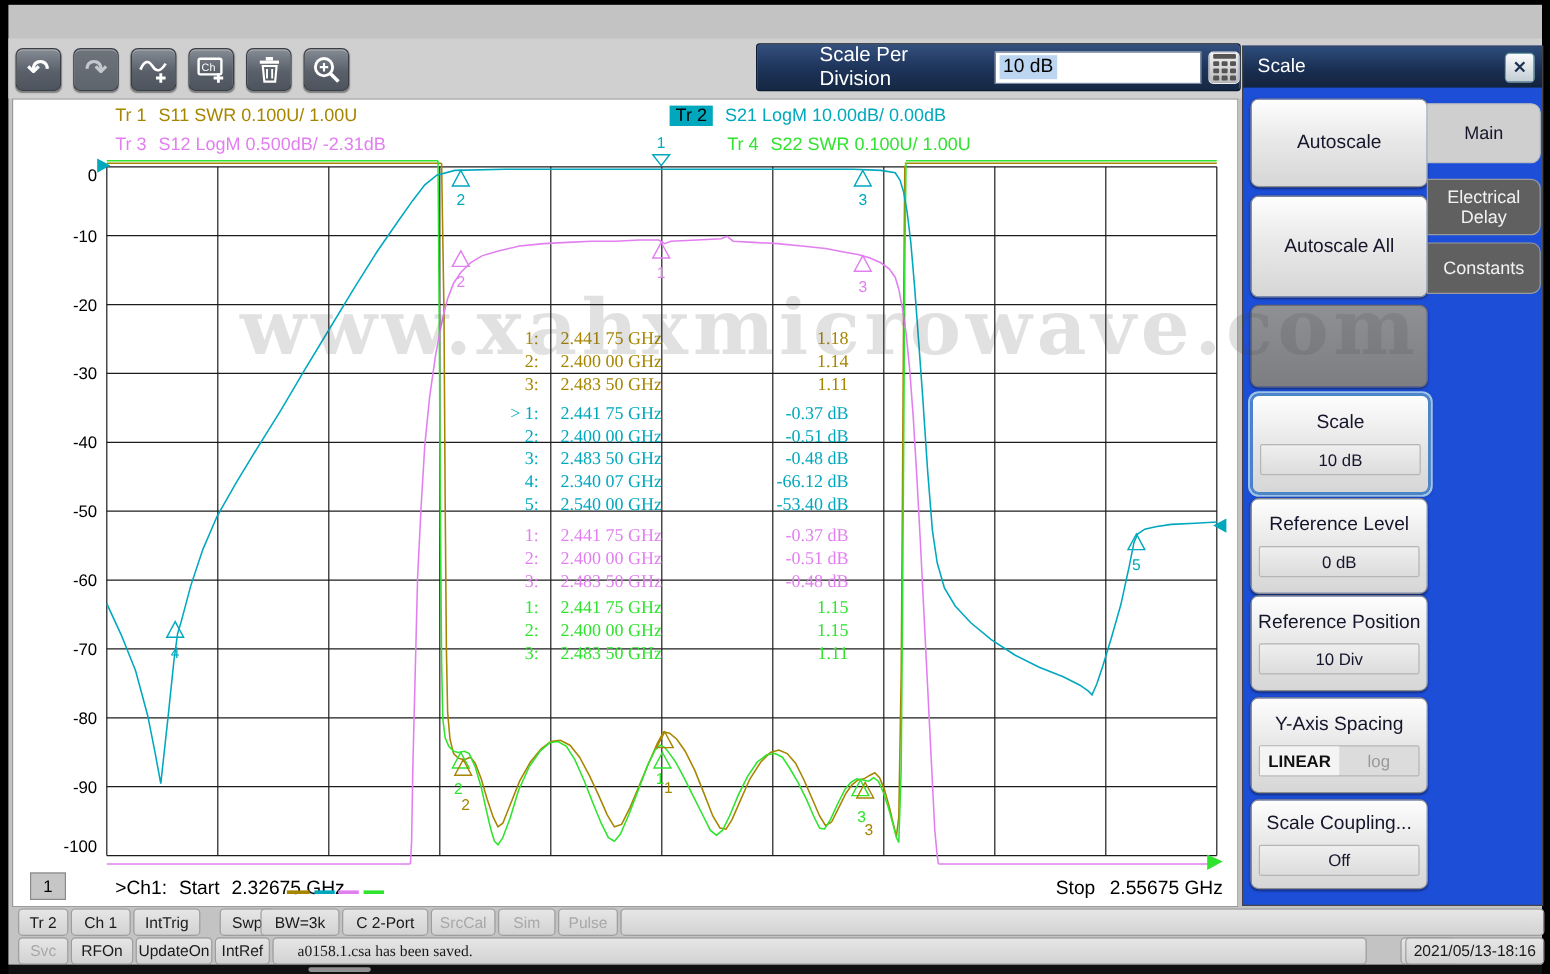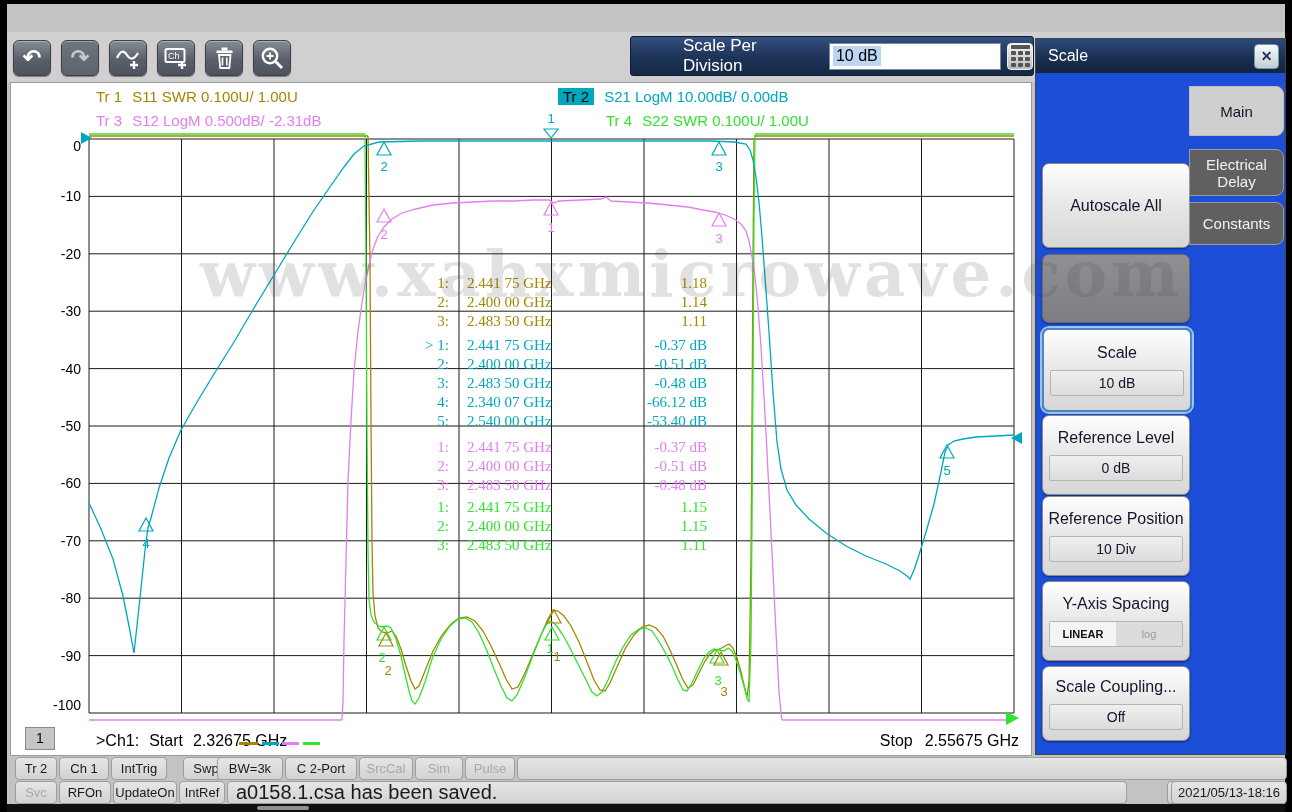--- a/index.html
+++ b/index.html
@@ -55,33 +55,33 @@
     color:#fff;font-size:16px;line-height:34px;padding-left:12px;box-sizing:border-box;}
   #panel-close{right:6px;top:5px;width:23px;height:23px;border-radius:4px;background:linear-gradient(#fafafa,#c2cdd4);
     border:1px solid #6f9aa8;color:#1a2f52;font-size:14px;font-weight:bold;text-align:center;line-height:22px;}
   .pbtn{position:absolute;left:6px;width:146px;border-radius:7px;border:1px solid #8c8c8c;
     background:linear-gradient(#fefefe,#e9e9e9 45%,#d6d6d6);box-shadow:0 1px 2px rgba(0,0,0,.45);
     color:#15152b;font-size:16px;display:flex;flex-direction:column;align-items:center;justify-content:center;text-align:center;}
   .pbtn .sub{width:132px;height:24px;margin-top:8px;background:linear-gradient(#efefef,#dcdcdc);border:1px solid #b5b5b5;
     border-radius:2px;font-size:14px;line-height:24px;}
   .pbtn.blank{background:linear-gradient(#8e9094,#7c7e82);border-color:#6a6a6a;}
   .pbtn.selected{border:2px solid #4a86c8;box-shadow:0 0 0 2px #9cc3e8,0 1px 3px rgba(0,0,0,.5);}
-  .tog{width:132px;height:24px;margin-top:8px;background:#dcdcdc;border:1px solid #b5b5b5;border-radius:2px;display:flex;font-size:11px;line-height:24px;}
+  .tog{width:132px;height:24px;margin-top:8px;background:#dcdcdc;border:1px solid #b5b5b5;border-radius:2px;display:flex;font-size:14px;line-height:24px;}
   .tog .on{flex:1;background:#f4f4f4;color:#111;font-weight:bold;}
   .tog .off{flex:1;color:#999;}
   .tab{position:absolute;left:153px;width:95px;border-radius:0 8px 8px 0;border:1px solid #9a9a9a;
     font-size:15px;display:flex;align-items:center;justify-content:center;text-align:center;box-sizing:border-box;}
   .tab.active{background:#cfcfcf;color:#15152b;border-color:#bdbdbd;}
   .tab.inactive{background:#606060;color:#f2f2f2;}
   
   .srow{position:absolute;left:0;width:1278px;height:24px;}
   .sbtn{position:absolute;top:1px;height:21px;border-radius:4px;border:1px solid #9e9e9e;background:linear-gradient(#e6e6e6,#d2d2d2);
     font-size:13px;color:#1a1a1a;text-align:center;line-height:21px;overflow:hidden;white-space:nowrap;}
   .sbtn.off{color:#a8a8a8;}
-  .sbtn.msg{text-align:left;padding-left:8px;font-size:20px;}
+  .sbtn.msg{text-align:left;padding-left:20px;font-size:13px;font-family:Liberation Serif, serif;}
   #bottomstrip{left:0;top:800px;width:1278px;height:8px;background:#101010;}
   #handle{left:250px;top:802px;width:52px;height:4px;background:#8f8f8f;border-radius:2px;}
 </style>
 </head>
 <body>
 
 <div id="frame">
 
 
   <div id="toolbar" class="abs">
@@ -257,20 +257,23 @@
       <span>Stop</span><span>2.55675 GHz</span>
     </div>
   </div>
 
   <div id="watermark" class="abs">www.xahxmicrowave.com</div>
 
   <div id="panel" class="abs">
     <div id="panel-header" class="abs">Scale</div>
     <div id="panel-close" class="abs">✕</div>
 
+    <div class="pbtn" style="top:43px;height:72px">
+      <span>Autoscale</span>
+    </div>
     <div class="pbtn" style="top:124px;height:83px">
       <span>Autoscale All</span>
     </div>
     <div class="pbtn blank" style="top:215px;height:67px"></div>
     <div class="pbtn selected" style="top:289px;height:80px">
       <span>Scale</span>
       <div class="sub">10 dB</div>
     </div>
     <div class="pbtn" style="top:376px;height:78px">
       <span>Reference Level</span>

